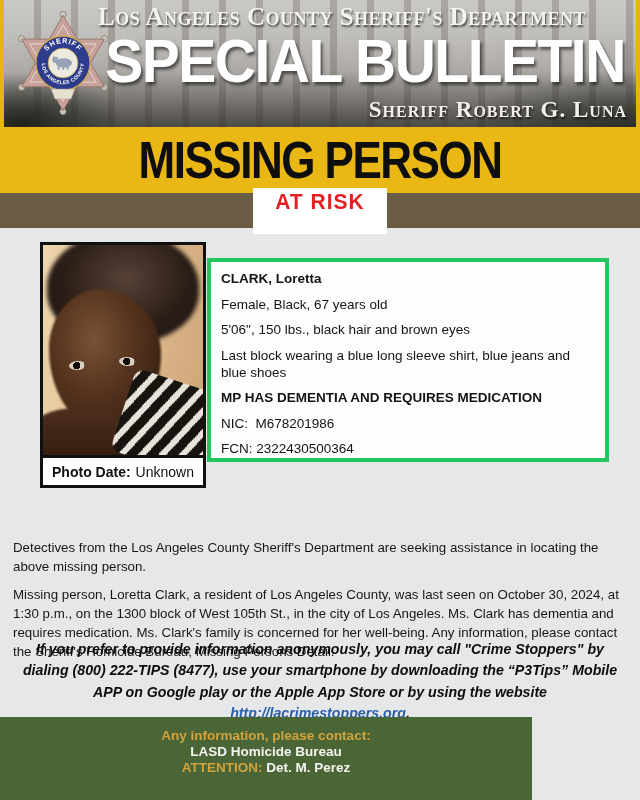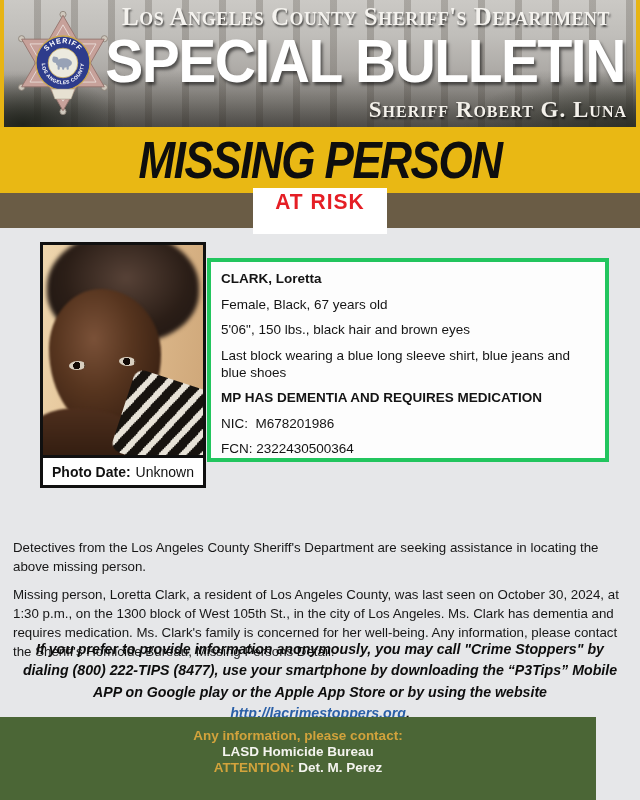--- a/index.html
+++ b/index.html
@@ -9,36 +9,36 @@
   
   .hero{position:absolute;top:0;left:0;width:640px;height:127px;background:#e7b414;}
   .hero-photo{position:absolute;top:0;left:4px;right:4px;bottom:0;
     background:
       radial-gradient(140px 70px at 3% 98%, rgba(30,33,26,.95), rgba(30,33,26,0) 72%),
       radial-gradient(240px 85px at 99% 102%, rgba(42,44,36,.9), rgba(42,44,36,0) 70%),
       linear-gradient(rgba(0,0,0,0) 55%, rgba(22,20,16,.45) 100%),
       repeating-linear-gradient(90deg, rgba(82,76,68,0) 0 30px, rgba(82,76,68,.28) 30px 37px),
       linear-gradient(#cbc9c5 0%, #c0beba 28%, #aeaba7 55%, #97948f 80%, #7b7974 100%);}
   .badge{position:absolute;top:5px;left:9px;width:108px;height:116px;}
-  .dept-line{position:absolute;top:3px;left:98px;right:6px;text-align:center;
+  .dept-line{position:absolute;top:3px;left:98px;right:6px;text-align:left;
     font-family:"Liberation Serif",serif;font-variant:small-caps;font-weight:600;
     font-size:25px;letter-spacing:.5px;color:#f5f3ef;white-space:nowrap;
     text-shadow:1px 2px 2px rgba(0,0,0,.65);}
   .hero-title{position:absolute;top:25px;left:92px;right:2px;text-align:center;
     font-weight:bold;font-size:57px;letter-spacing:-1.5px;color:#fff;white-space:nowrap;
     transform:scaleY(1.08);transform-origin:top center;
     text-shadow:2px 3px 3px rgba(0,0,0,.55);}
   .sheriff-line{position:absolute;top:97px;right:13px;
     font-family:"Liberation Serif",serif;font-variant:small-caps;font-weight:600;
     font-size:23px;letter-spacing:1px;color:#f3f0ea;white-space:nowrap;
     text-shadow:1px 2px 2px rgba(0,0,0,.65);}
 
   
   .band-missing{position:absolute;top:127px;left:0;width:640px;height:66px;background:#e9b814;
-    display:flex;align-items:center;justify-content:center;font-style:italic;}
+    display:flex;align-items:center;justify-content:center;}
   .missing-txt{font-weight:bold;font-size:44px;letter-spacing:-1.5px;color:#0e0e0e;
     transform:scaleY(1.18);white-space:nowrap;}
   .band-olive{position:absolute;top:193px;left:0;width:640px;height:35px;background:#6a5c45;
     display:flex;align-items:center;justify-content:center;}
   .at-risk-box{background:#ffffff;padding:2px 22px 20px;}
   .at-risk-txt{color:#e51e25;font-weight:bold;font-size:21px;letter-spacing:1px;
     display:inline-block;transform:scaleY(1.05);white-space:nowrap;}
 
   
   .photo-box{position:absolute;top:242px;left:40px;width:166px;height:246px;
@@ -80,21 +80,21 @@
   .p1{top:497px;}
   .p2{top:544px;}
 
   
   .tips{position:absolute;top:639px;left:22px;width:596px;text-align:center;
     font-size:14.2px;font-weight:bold;font-style:italic;line-height:1.5;color:#0d0d0d;}
   .tips .link{color:#2a5fa6;text-decoration:underline;cursor:pointer;}
   .tips .after{text-decoration:underline;}
 
   
-  .footer{position:absolute;top:717px;left:0;width:596px;height:83px;background:#4b6636;
+  .footer{position:absolute;top:717px;left:0;width:532px;height:83px;background:#4b6636;
     text-align:center;box-sizing:border-box;padding-top:11px;font-weight:bold;}
   .f-line{font-size:13.5px;line-height:16px;}
   .gold{color:#d2a33c;}
   .white{color:#f4f4ef;}
 </style>
 </head>
 <body>
 
 <div class="page">
 

